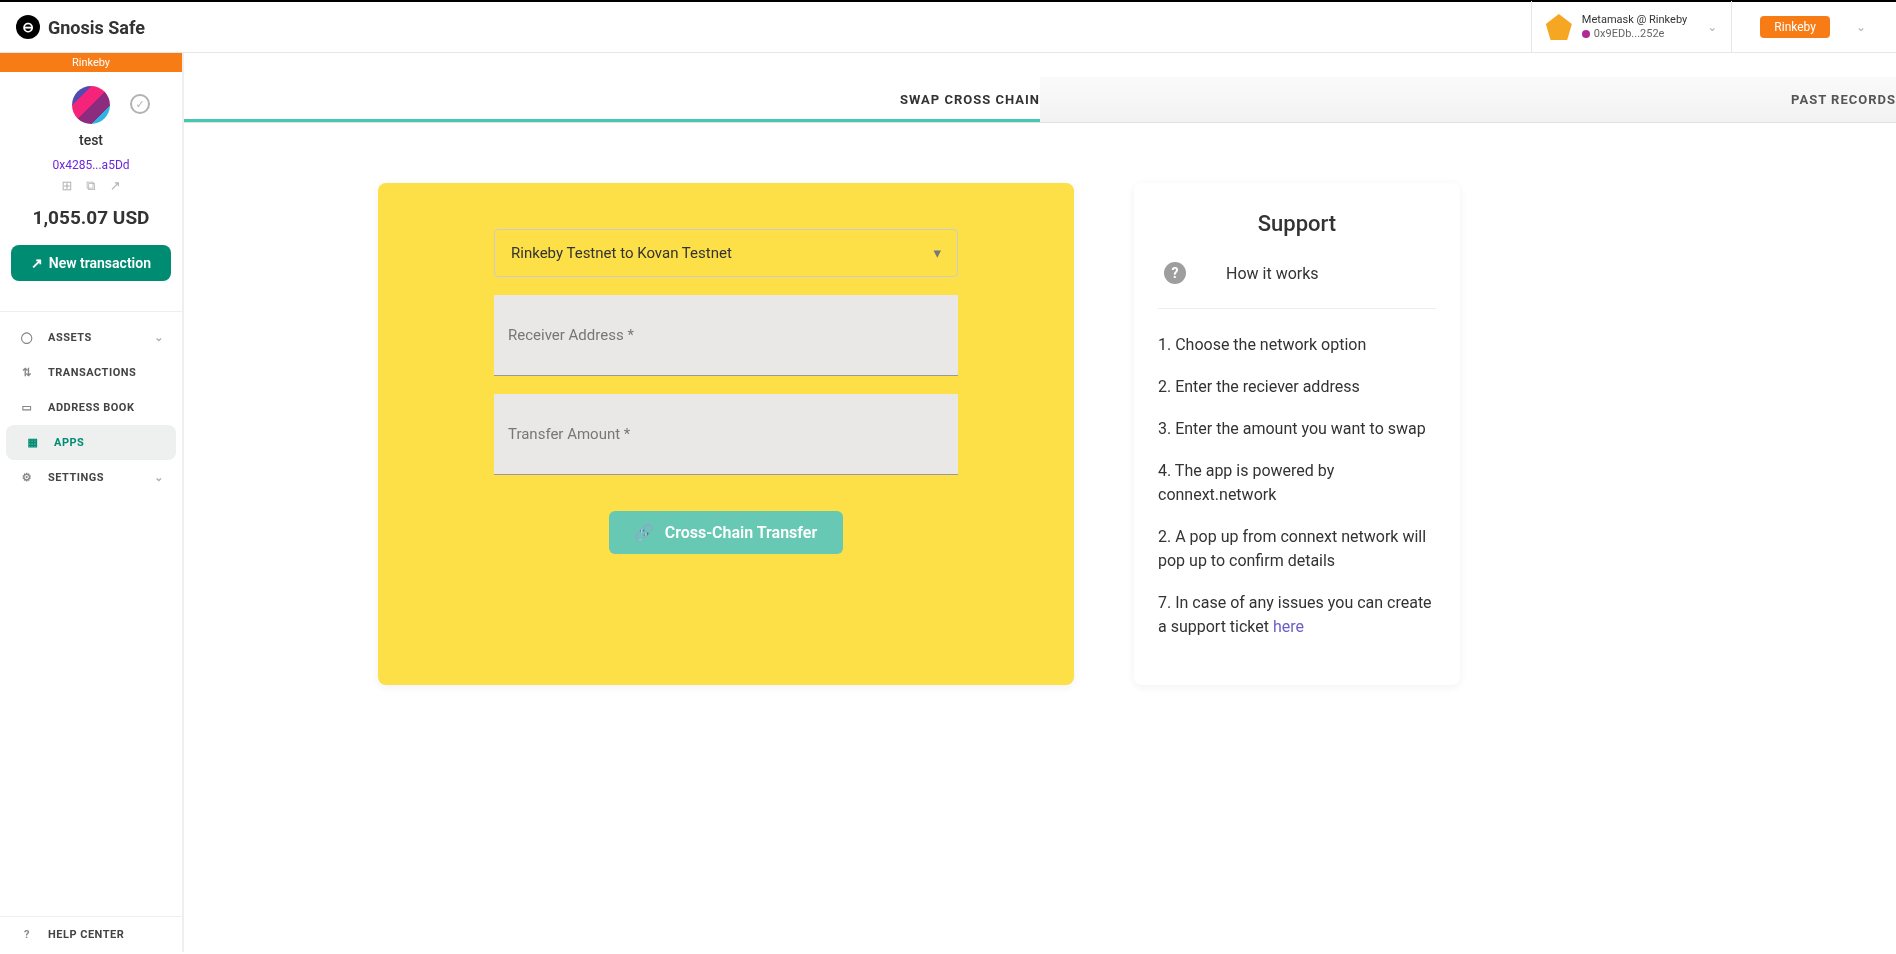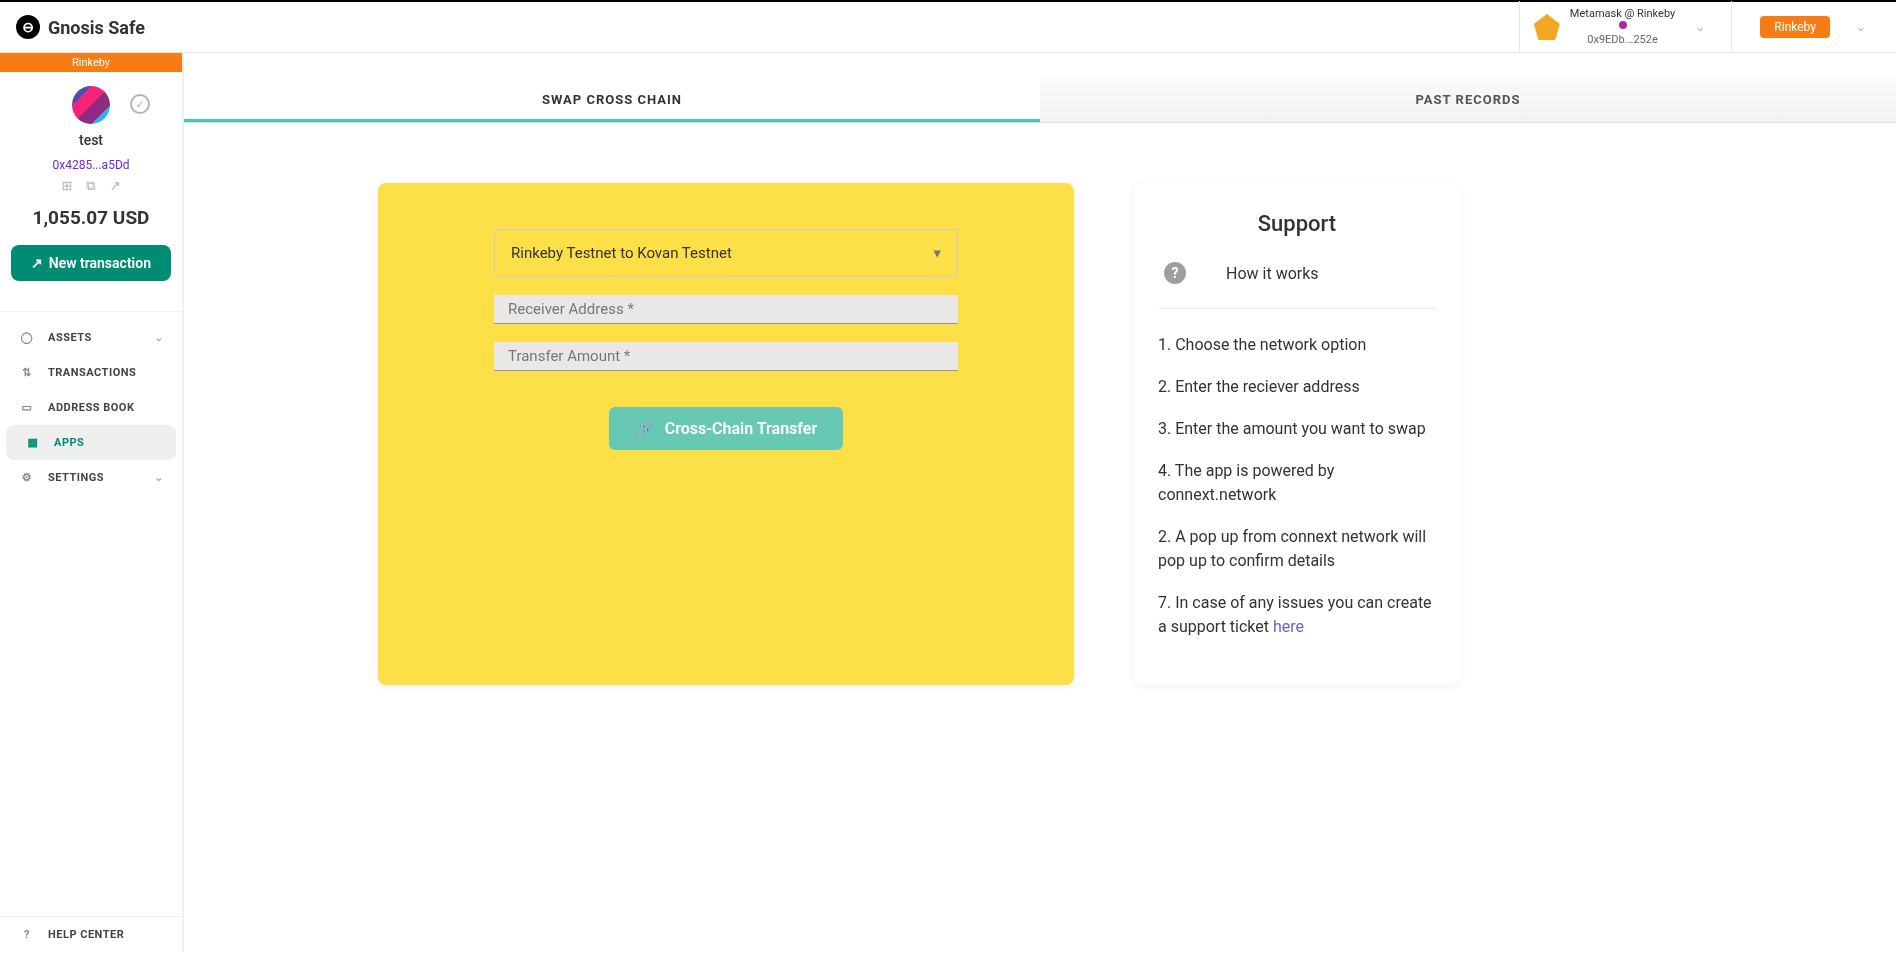--- a/index.html
+++ b/index.html
@@ -13,28 +13,28 @@
   padding: 0 16px;
   border-top: 2px solid #000;
 }
 .logo-area { display: flex; align-items: center; gap: 8px; }
 .logo-circle {
   width: 24px; height: 24px; background: #000; border-radius: 50%;
   display: flex; align-items: center; justify-content: center; color: #fff;
   font-weight: bold; font-size: 14px;
 }
 .logo-text { font-weight: 700; font-size: 18px; }
-.topbar-right { margin-left: auto; display: flex; align-items: center; gap: 12px; }
+.topbar-right { margin-left: auto; display: flex; align-items: center; }
 .wallet-box {
   display: flex; align-items: center; gap: 10px; padding: 6px 14px;
   border-left: 1px solid #e8e7e6; height: 53px; cursor: pointer;
 }
 .metamask-icon { width: 26px; height: 26px; background: #f5a623; clip-path: polygon(50% 0%, 100% 38%, 82% 100%, 18% 100%, 0% 38%); }
 .wallet-info { font-size: 11px; line-height: 1.3; }
-.wallet-sub { display: flex; align-items: center; gap: 4px; color: #666; flex-direction: column; }
+.wallet-sub { display: flex; align-items: center; gap: 4px; color: #666; }
 .dot { width: 8px; height: 8px; background: #b02a96; border-radius: 50%; display: inline-block; }
 .chevron-down { margin-left: 10px; color: #b2b2b2; font-size: 12px; }
 .network-pill {
   background: #f87c16; color: #fff; font-size: 12px; padding: 4px 14px;
   border-radius: 4px; margin-left: 14px; margin-right: 6px; display: flex;
   align-items: center;
 }
 
 .layout { display: flex; height: calc(100vh - 55px); }
 
@@ -76,38 +76,38 @@
 .nav-icon { color: #888; width: 18px; display: flex; justify-content: center; }
 .nav-chevron { margin-left: auto; color: #b2b2b2; font-size: 11px; }
 .help-section { border-top: 1px solid #f0efee; }
 
 .main { flex: 1; overflow: auto; background: #fff; }
 .tabs {
   display: flex; border-bottom: 1px solid #e0e0e0; background: linear-gradient(#fafafa, #f2f2f2);
   height: 46px; margin-top: 24px;
 }
 .tab {
-  flex: 1; text-align: center; line-height: 46px; font-size: 13px;
+  flex: 1; text-align: right; line-height: 46px; font-size: 13px;
   font-weight: 700; letter-spacing: 1px; color: #555; cursor: pointer;
 }
 .tab.active { border-bottom: 3px solid #45c8b1; background: #fff; color: #333; }
 
 .content { display: flex; padding: 60px 40px; gap: 60px; }
 .form-card {
   background: #fde047; border-radius: 8px; box-shadow: 0 2px 10px rgba(0,0,0,0.06);
   width: 696px; padding: 46px 116px 50px; margin-left: 154px;
 }
 .select-box {
   width: 100%; border: 1px solid #ccc; border-radius: 4px; padding: 14px 16px;
   font-size: 15px; display: flex; align-items: center; justify-content: space-between;
   cursor: pointer; margin-bottom: 18px;
 }
 .text-input {
   width: 100%; background: #e9e8e7; border: none; border-bottom: 1px solid #999;
-  padding: 5px 14px; font-size: 15px; margin-bottom: 18px;
+  padding: 31px 14px; font-size: 15px; margin-bottom: 18px;
 }
 .text-input::placeholder { color: #777; }
 .transfer-btn {
   background: #67c9b3; color: #fff; border: none; padding: 12px 26px;
   border-radius: 6px; font-size: 16px; font-weight: 600; display: flex;
   align-items: center; gap: 10px; margin: 18px auto 0; cursor: pointer;
 }
 
 .support-card {
   background: #fff; border-radius: 8px; box-shadow: 0 2px 10px rgba(0,0,0,0.06);

